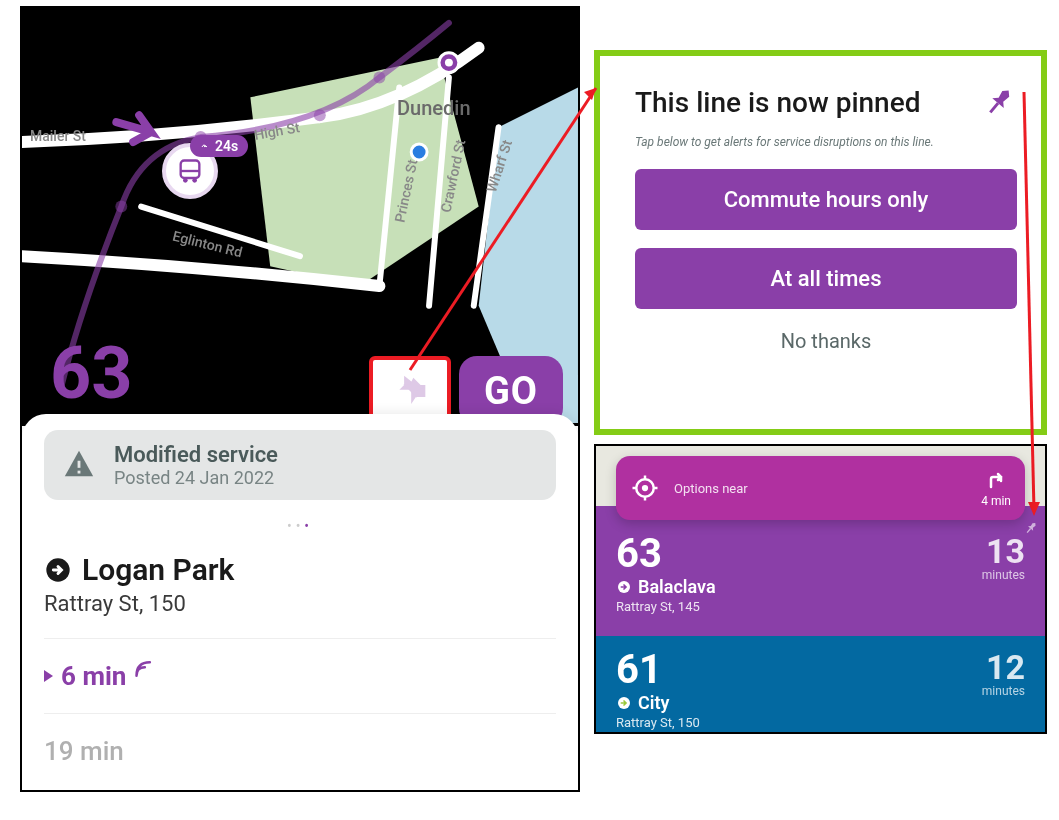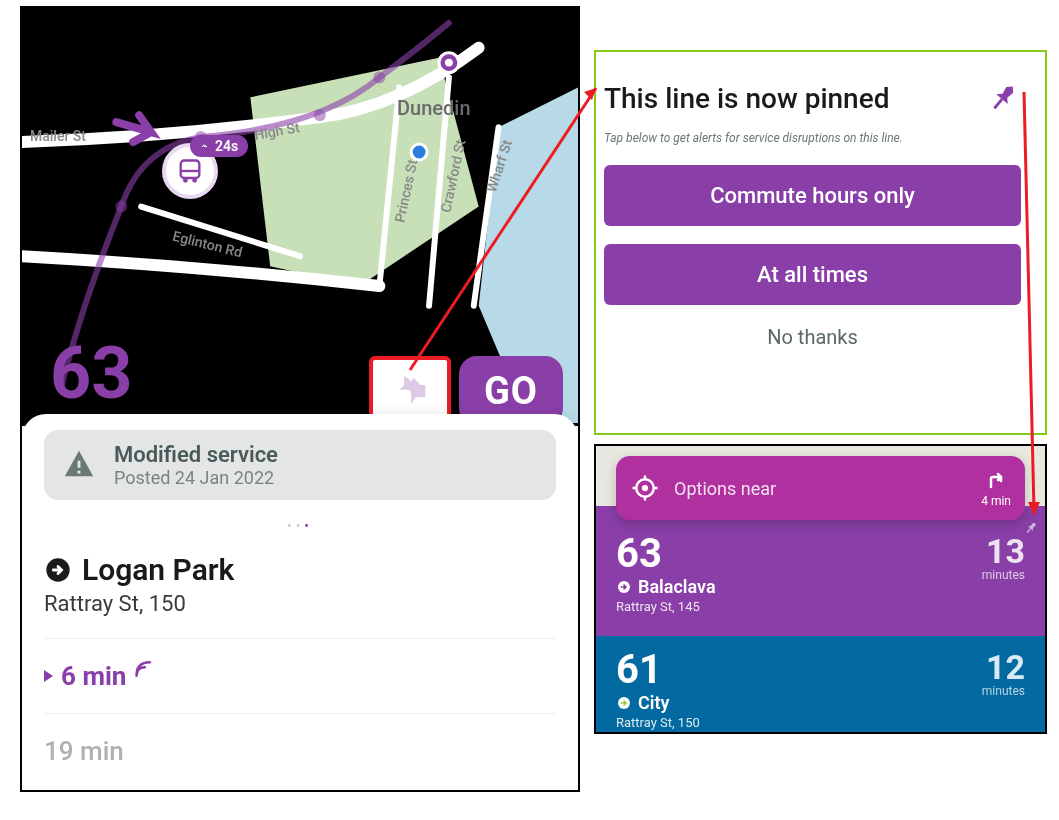--- a/index.html
+++ b/index.html
@@ -42,34 +42,34 @@
   .dest-icon { width: 28px; height: 28px; }
   .dest-name { font-size: 30px; font-weight: 600; color: #1a1a1a; }
   .dest-sub { font-size: 22px; color: #3a3a3a; margin-top: 4px; }
   .divider { height: 1px; background: #eee; margin: 22px 0; }
   .arrival-row { display: flex; align-items: center; gap: 8px; font-size: 26px; font-weight: 700; color: #8a3fa8; }
   .arrival-row.secondary { color: #b0b0b0; font-weight: 500; }
   .caret { width: 0; height: 0; border-top: 6px solid transparent; border-bottom: 6px solid transparent; border-left: 9px solid #8a3fa8; }
   .live-icon { width: 20px; height: 20px; margin-top: -14px; }
 
   
-  .tr-panel { position: absolute; left: 594px; top: 50px; width: 453px; height: 385px; border: 2px solid #84cc16; background: #fff; padding: 28px 24px 20px 8px; }
+  .tr-panel { position: absolute; left: 594px; top: 50px; width: 453px; height: 385px; border: 6px solid #84cc16; background: #fff; padding: 28px 24px 20px 35px; }
   .tr-title-row { display: flex; align-items: center; justify-content: space-between; }
   .tr-title { font-size: 28px; font-weight: 500; color: #1a1a1a; }
   .tr-pin { width: 36px; height: 36px; }
   .tr-sub { font-size: 12px; color: #6a7878; margin-top: 14px; line-height: 1.45; font-style: italic; }
   .tr-btn { background: #8a3fa8; color: #fff; border-radius: 6px; padding: 18px 0; text-align: center; font-size: 22px; font-weight: 500; margin-top: 18px; }
   .tr-link { text-align: center; font-size: 20px; color: #5a6868; margin-top: 20px; }
 
   
   .br-panel { position: absolute; left: 594px; top: 444px; width: 453px; height: 290px; border: 2px solid #000; background: #e8e8e0; overflow: hidden; }
   .search-bar { position: absolute; left: 20px; right: 20px; top: 10px; height: 64px; background: #b030a0; border-radius: 14px; display: flex; align-items: center; padding: 0 14px; color: #fff; gap: 14px; box-shadow: 0 4px 12px rgba(0,0,0,0.2); z-index: 2; }
   .search-left-icon { width: 30px; height: 30px; }
   .search-text { flex: 1; }
-  .search-label { font-size: 18px; opacity: 0.85; }
+  .search-label { font-size: 13px; opacity: 0.85; }
   .search-value { font-size: 22px; font-weight: 600; }
   .search-right { display: flex; flex-direction: column; align-items: center; gap: 2px; }
   .search-right svg { width: 24px; height: 24px; }
   .search-right-label { font-size: 12px; }
 
   .line-card { position: absolute; left: 0; right: 0; padding: 14px 20px 10px 20px; color: #fff; }
   .line-card.purple { background: #8a3fa8; top: 60px; height: 130px; padding-top: 28px; }
   .line-card.green { background: #0369a1; top: 190px; bottom: 0; }
   .lc-row { display: flex; justify-content: space-between; align-items: flex-start; }
   .lc-num { font-size: 40px; font-weight: 700; line-height: 1; }

